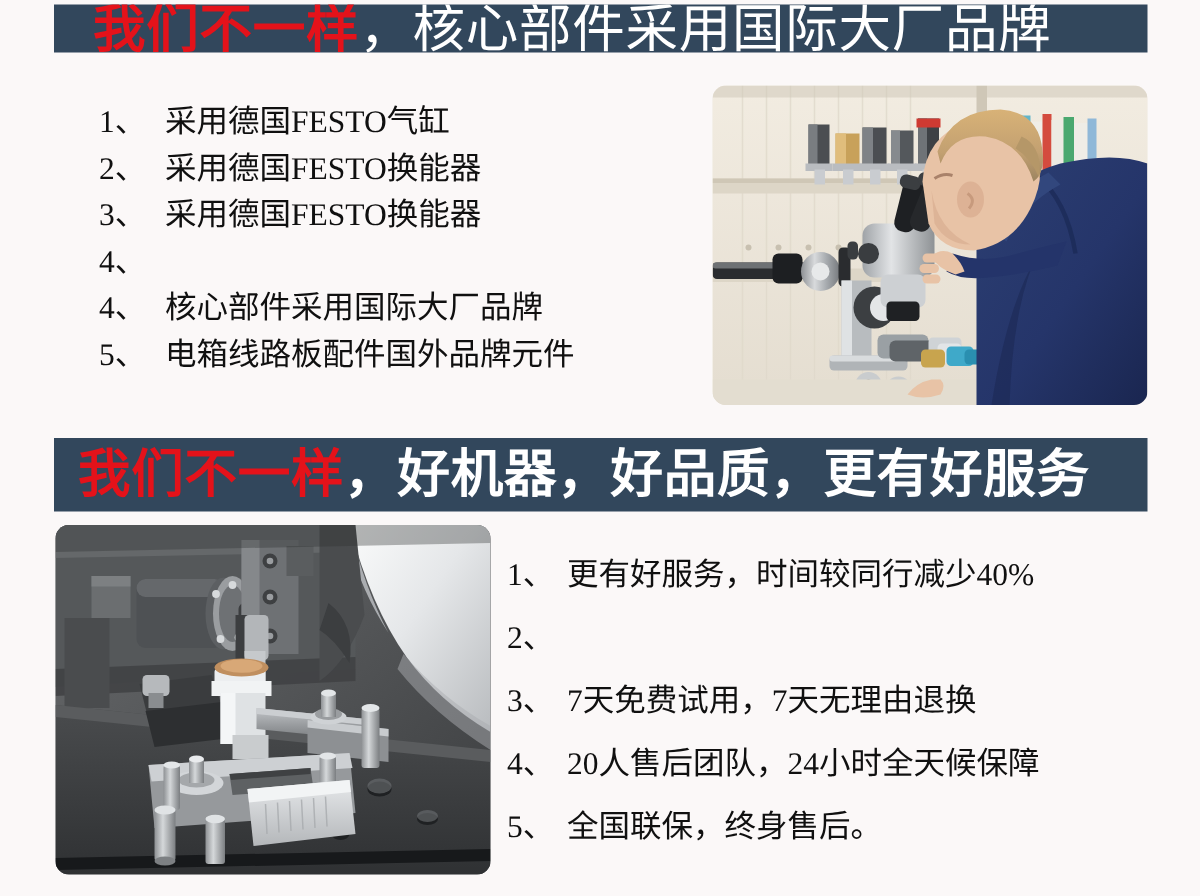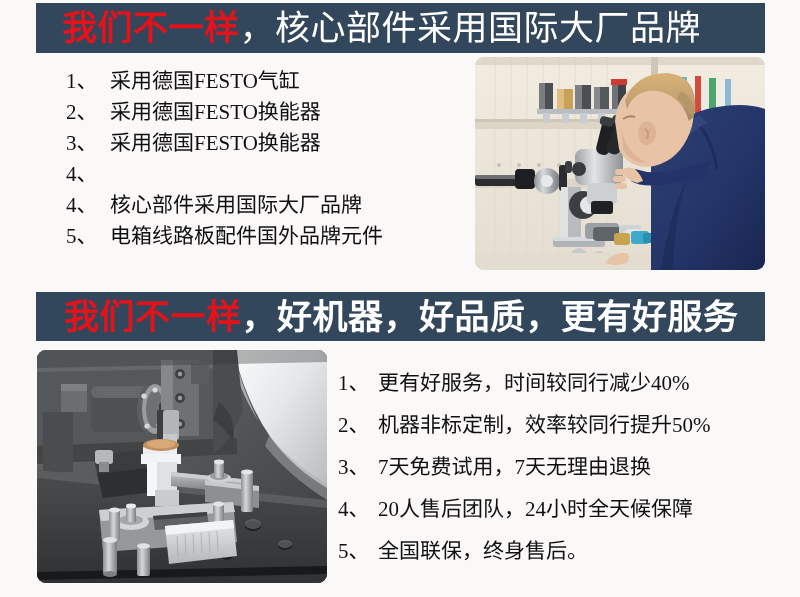--- a/index.html
+++ b/index.html
@@ -28,29 +28,29 @@
     background: #32475c;
     display: flex;
     align-items: center;
     box-sizing: border-box;
     overflow: hidden;
   }
   .banner.top-banner {
     left: 36px;
     top: 3px;
     width: 729px;
-    height: 50px;
+    height: 32px;
     padding-left: 26px;
   }
   .banner.mid-banner {
     left: 36px;
     top: 292px;
     width: 729px;
     height: 49px;
-    padding-left: 28px;
+    padding-left: 16px;
   }
 
   .banner-text {
     white-space: nowrap;
     line-height: 1;
   }
   .top-banner .banner-text {
     font-family: "Liberation Serif", "DejaVu Serif", serif;
     font-size: 35px;
     letter-spacing: 0.5px;
@@ -539,21 +539,20 @@
     </svg>
   </div>
 
   <div class="list-bottom">
     <div class="li">
       <span class="num">1、</span>
       <span class="txt">更有好服务，时间较同行减少40%</span>
     </div>
     <div class="li">
       <span class="num">2、</span>
-      <span class="txt">机器非标定制，效率较同行提升50%</span>
     </div>
     <div class="li">
       <span class="num">3、</span>
       <span class="txt">7天免费试用，7天无理由退换</span>
     </div>
     <div class="li">
       <span class="num">4、</span>
       <span class="txt">20人售后团队，24小时全天候保障</span>
     </div>
     <div class="li">

